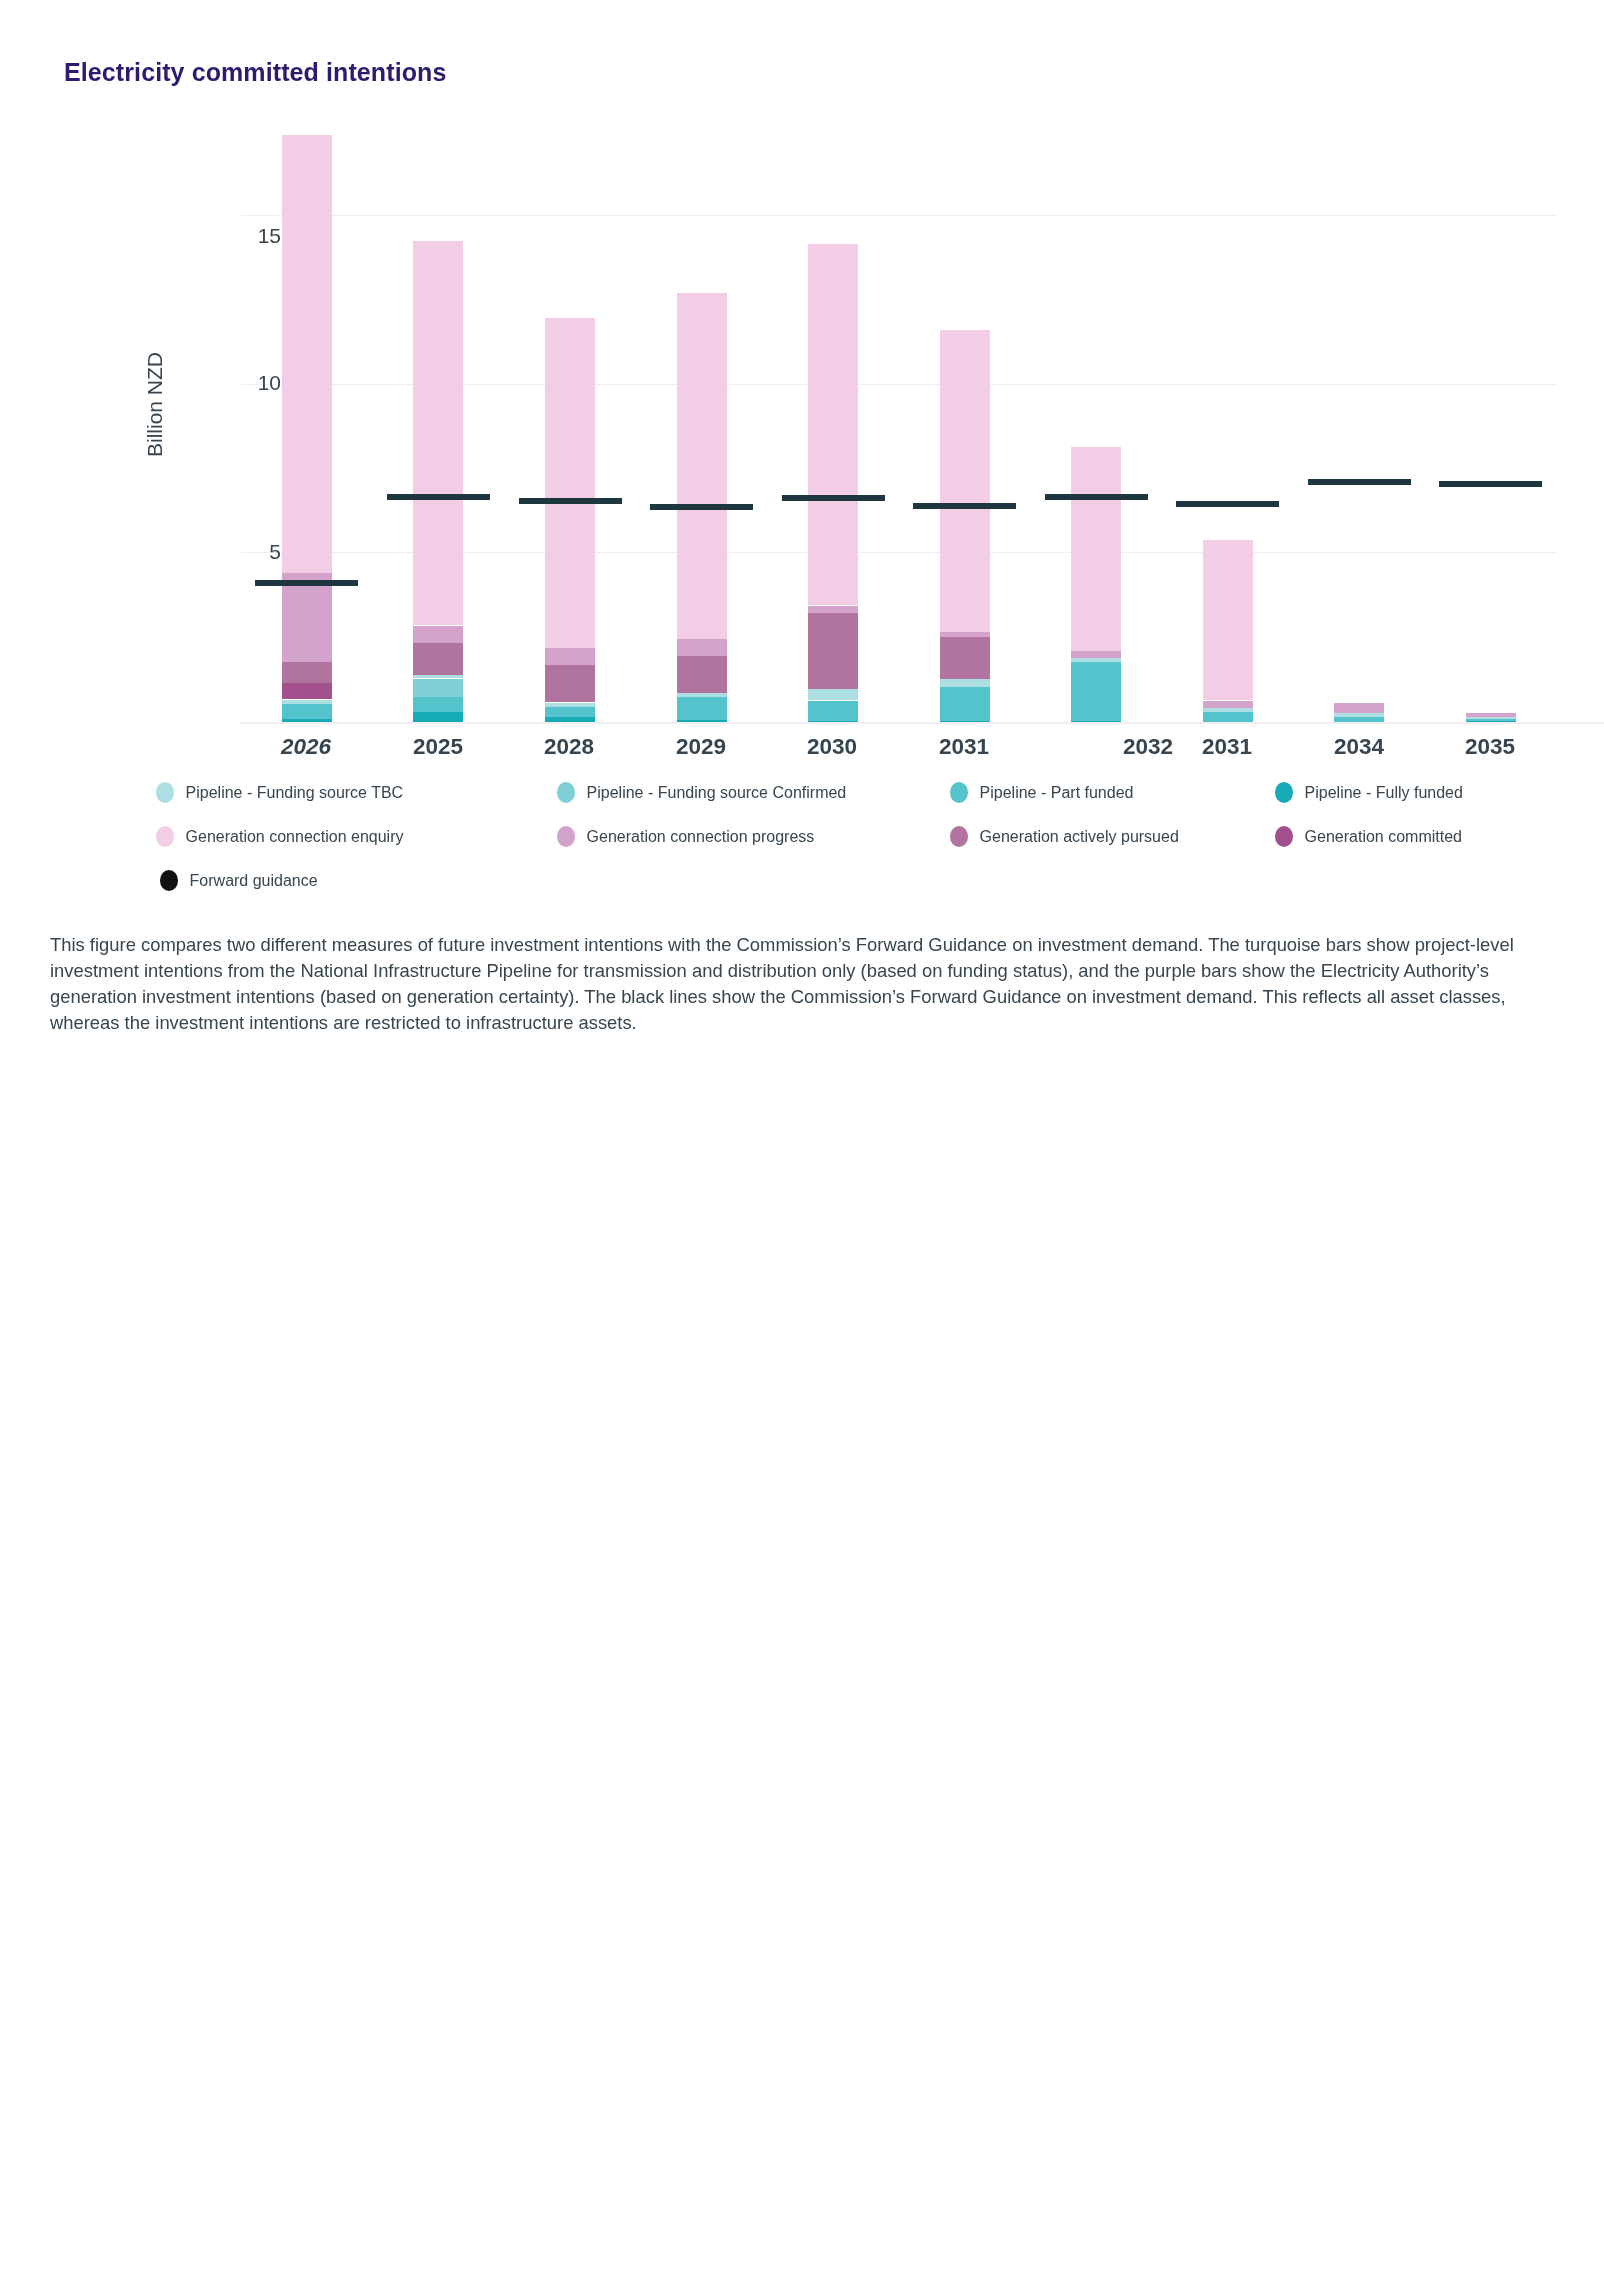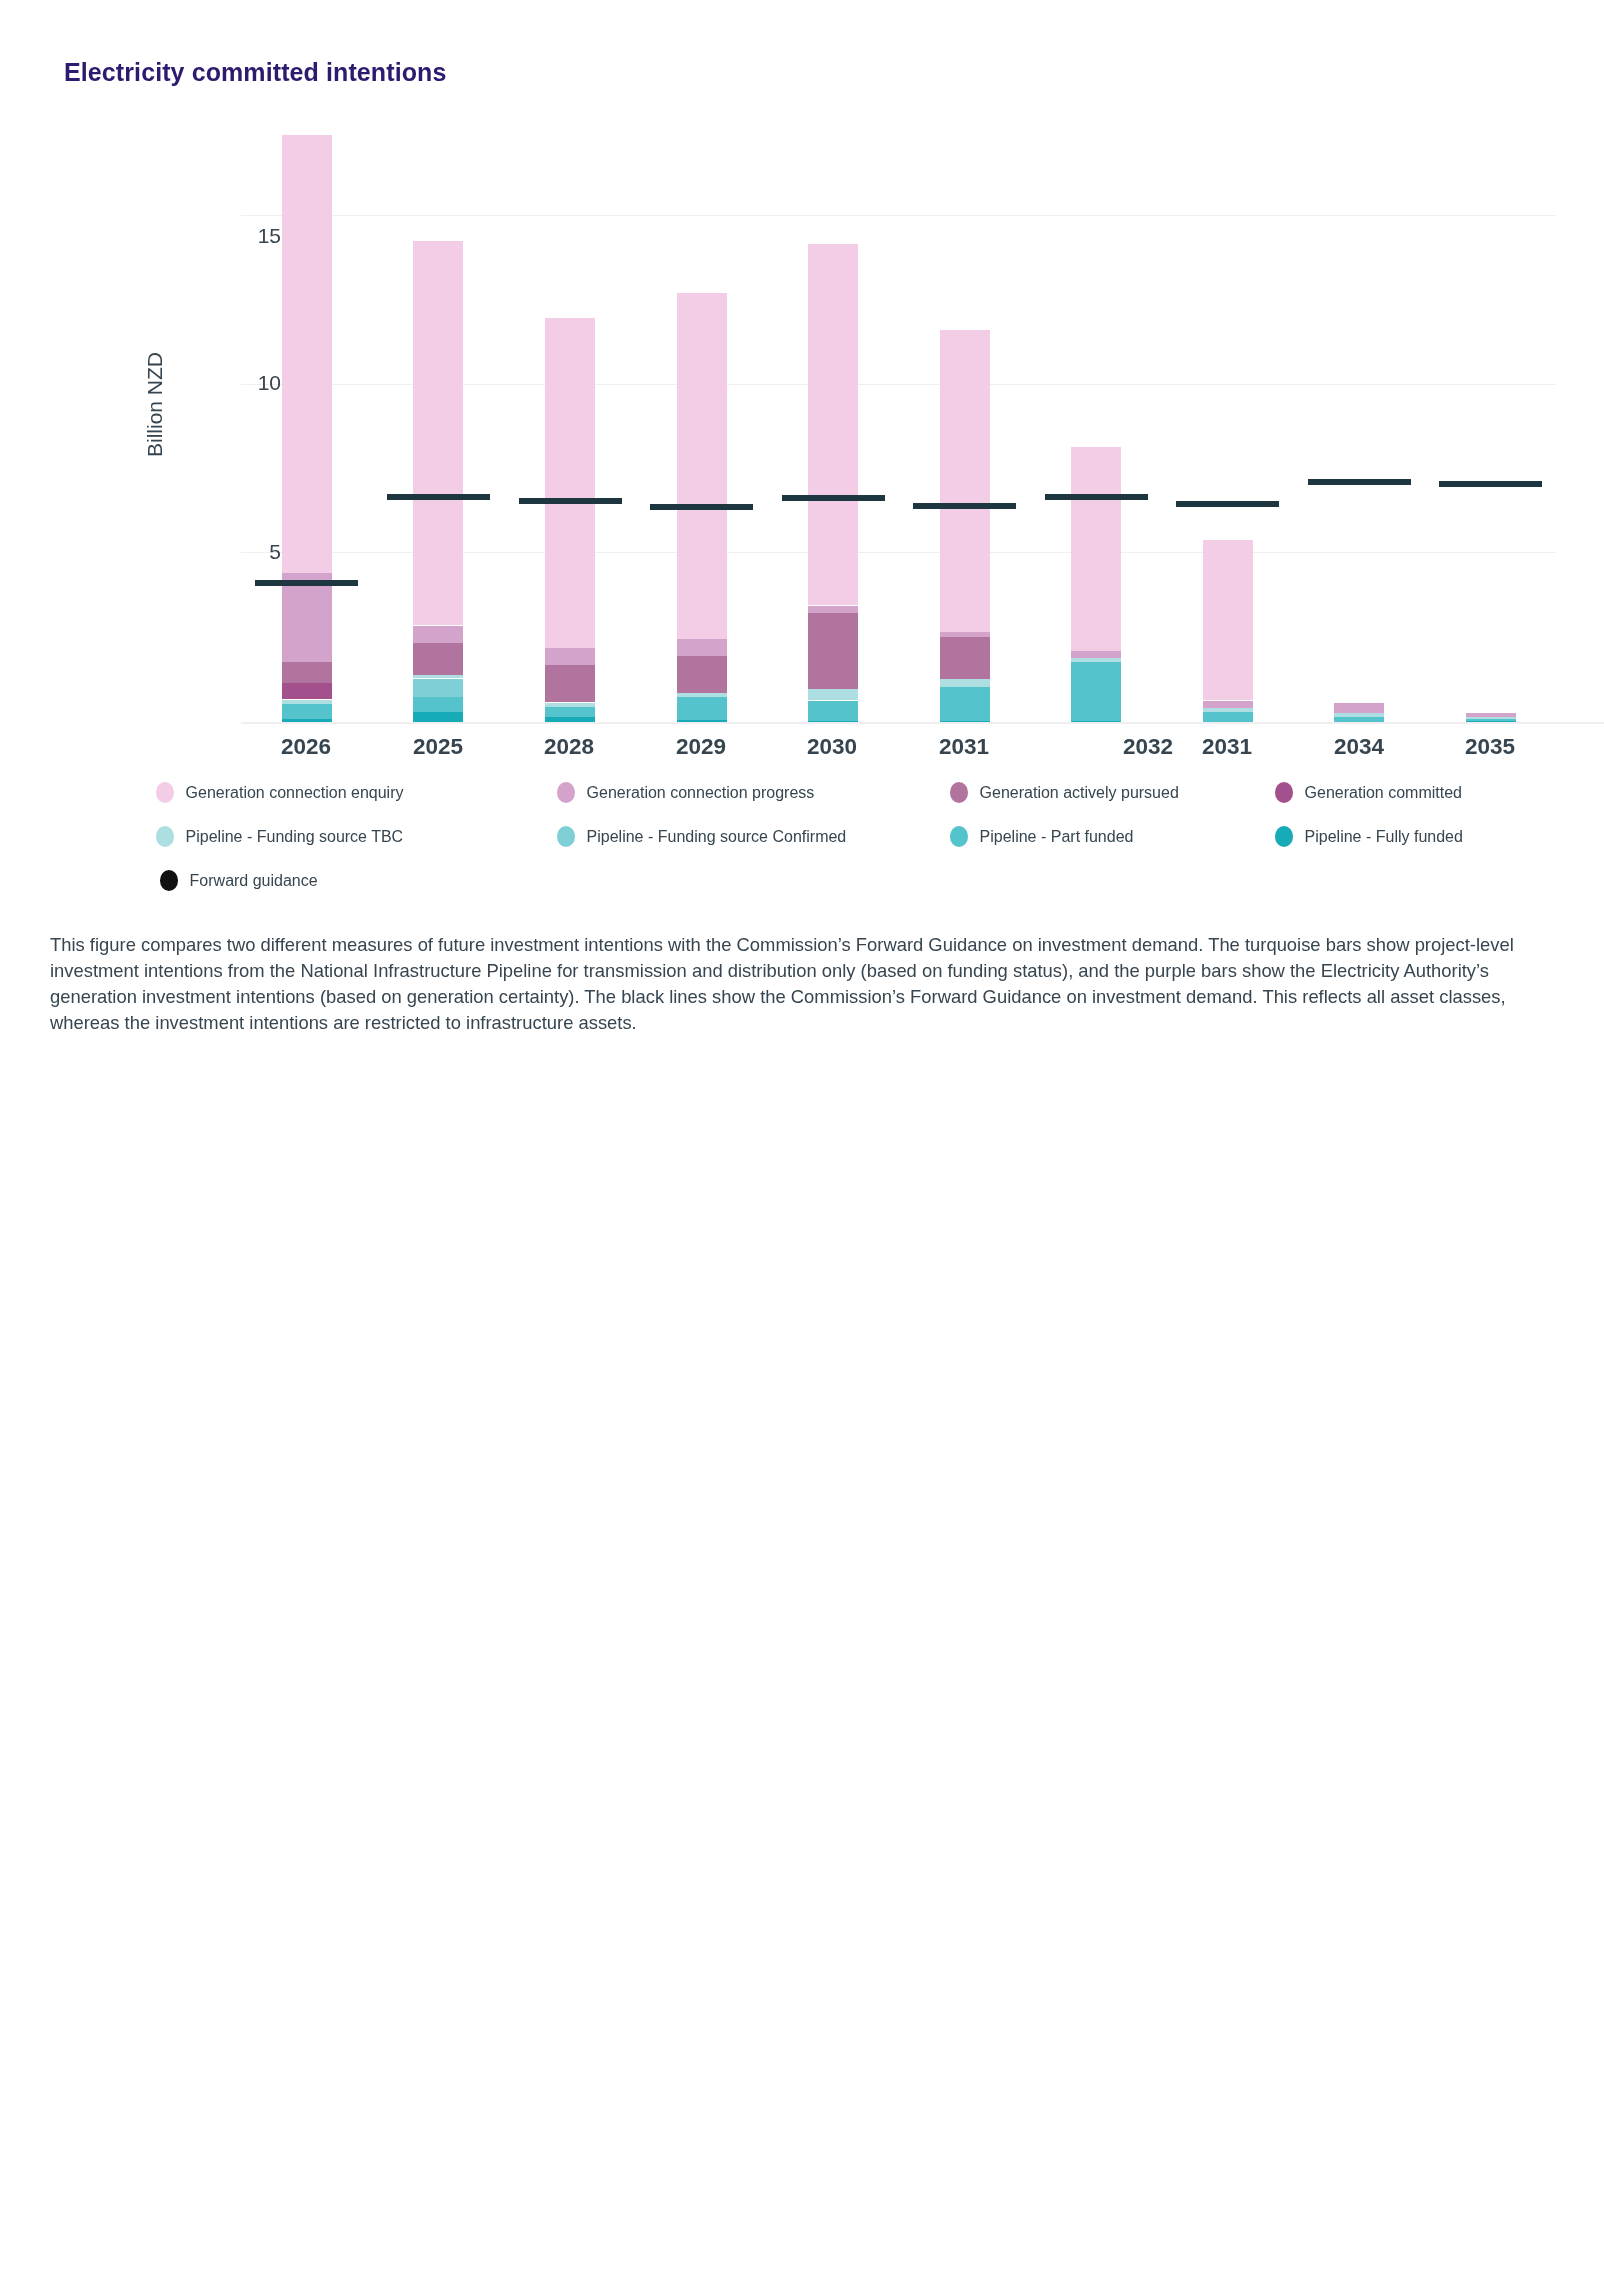--- a/index.html
+++ b/index.html
@@ -156,73 +156,73 @@
         <div class="bar" style="left: 1225px; height: 594px;">
           <div class="seg" style="bottom: 0px; height: 0.7px; background: rgb(23, 171, 184);"></div>
           <div class="seg" style="bottom: 0.7px; height: 2.7px; background: rgb(84, 195, 204);"></div>
           <div class="seg" style="bottom: 3.4px; height: 1.3px; background: rgb(173, 223, 226);"></div>
           <div class="seg" style="bottom: 4.7px; height: 4.7px; background: rgb(211, 163, 203);"></div>
         </div>
         <div class="fg-line" style="left: 1198px; bottom: 235px; background: rgb(29, 54, 64);"></div>
       </div>
     <div class="baseline"></div>
     <div id="xticks">
-        <div class="xtick" style="left: 242px;">2026</div>
+        <div class="xtick" style="left: 242px; font-style: italic;">2026</div>
         <div class="xtick" style="left: 374px;">2025</div>
         <div class="xtick" style="left: 505px;">2028</div>
         <div class="xtick" style="left: 637px;">2029</div>
         <div class="xtick" style="left: 768px;">2030</div>
         <div class="xtick" style="left: 900px;">2031</div>
         <div class="xtick" style="left: 1084px;">2032</div>
         <div class="xtick" style="left: 1163px;">2031</div>
         <div class="xtick" style="left: 1295px;">2034</div>
         <div class="xtick" style="left: 1426px;">2035</div>
       </div>
     <div id="yticks">
         <div class="ytick" style="top: 441px;">5</div>
         <div class="ytick" style="top: 272px;">10</div>
         <div class="ytick" style="top: 104px; margin-top: 21px;">15</div>
       </div>
   </div>
 
   <div class="legend" id="legend">
       <div class="legend-row">
         <div class="legend-item" style="left: 0px;">
+          <span class="swatch" style="background: rgb(173, 223, 226);"></span>
+          <span>Pipeline - Funding source TBC</span>
+        </div>
+        <div class="legend-item" style="left: 401px;">
+          <span class="swatch" style="background: rgb(126, 208, 214);"></span>
+          <span>Pipeline - Funding source Confirmed</span>
+        </div>
+        <div class="legend-item" style="left: 794px;">
+          <span class="swatch" style="background: rgb(84, 195, 204);"></span>
+          <span>Pipeline - Part funded</span>
+        </div>
+        <div class="legend-item" style="left: 1119px;">
+          <span class="swatch" style="background: rgb(23, 171, 184);"></span>
+          <span>Pipeline - Fully funded</span>
+        </div>
+      </div>
+      <div class="legend-row">
+        <div class="legend-item" style="left: 0px;">
           <span class="swatch" style="background: rgb(242, 205, 229);"></span>
           <span>Generation connection enquiry</span>
         </div>
         <div class="legend-item" style="left: 401px;">
           <span class="swatch" style="background: rgb(211, 163, 203);"></span>
           <span>Generation connection progress</span>
         </div>
         <div class="legend-item" style="left: 794px;">
           <span class="swatch" style="background: rgb(177, 116, 159);"></span>
           <span>Generation actively pursued</span>
         </div>
         <div class="legend-item" style="left: 1119px;">
           <span class="swatch" style="background: rgb(163, 81, 140);"></span>
           <span>Generation committed</span>
-        </div>
-      </div>
-      <div class="legend-row">
-        <div class="legend-item" style="left: 0px;">
-          <span class="swatch" style="background: rgb(173, 223, 226);"></span>
-          <span>Pipeline - Funding source TBC</span>
-        </div>
-        <div class="legend-item" style="left: 401px;">
-          <span class="swatch" style="background: rgb(126, 208, 214);"></span>
-          <span>Pipeline - Funding source Confirmed</span>
-        </div>
-        <div class="legend-item" style="left: 794px;">
-          <span class="swatch" style="background: rgb(84, 195, 204);"></span>
-          <span>Pipeline - Part funded</span>
-        </div>
-        <div class="legend-item" style="left: 1119px;">
-          <span class="swatch" style="background: rgb(23, 171, 184);"></span>
-          <span>Pipeline - Fully funded</span>
         </div>
       </div>
       <div class="legend-row">
         <div class="legend-item" style="left: 4px;">
           <span class="swatch" style="background: rgb(17, 17, 17);"></span>
           <span>Forward guidance</span>
         </div>
       </div>
     </div>
 

